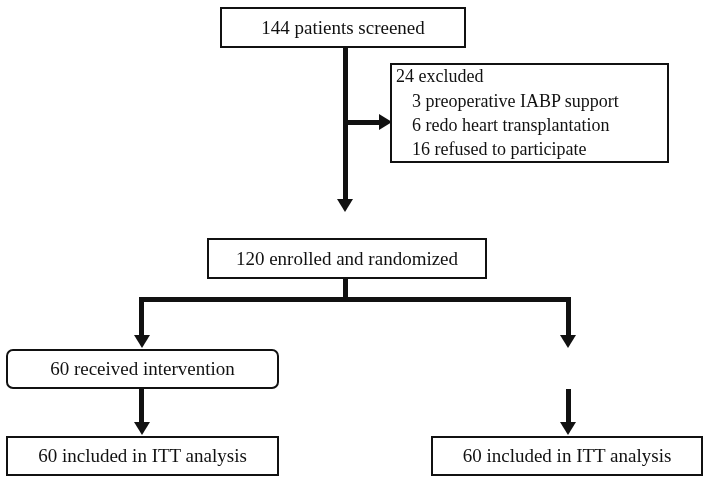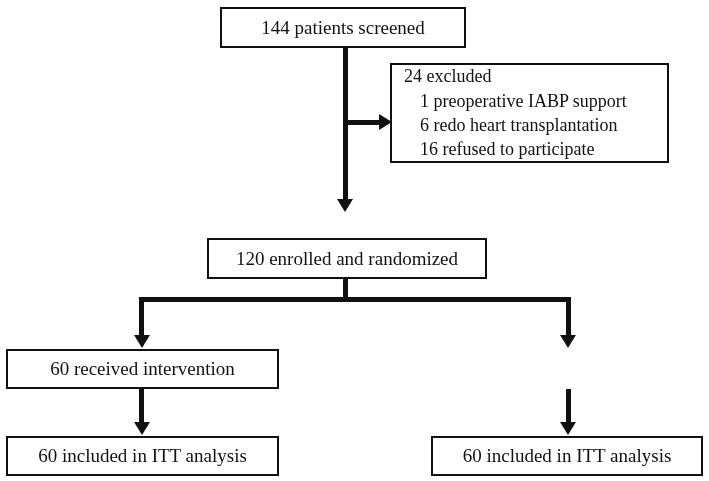--- a/index.html
+++ b/index.html
@@ -32,21 +32,21 @@
     font-size: 19px;
     line-height: 1.15;
     white-space: nowrap;
   }
   
   .node.listbox {
     justify-content: flex-start;
     align-items: center;
   }
   .node.listbox .list-wrap {
-    padding-left: 12px;
+    padding-left: 4px;
     text-align: left;
   }
   .list-line {
     font-size: 18px;
     line-height: 1.35;
     white-space: nowrap;
     color: #111111;
   }
   .list-line.indent {
     padding-left: 16px;
@@ -85,41 +85,41 @@
 
   <div class="conn-v" style="left:343px; top:48px; width:5px; height:152px;"></div>
   <div class="arrowhead down" style="left:337px; top:199px;"></div>
 
   <div class="conn-h" style="left:346px; top:120px; width:36px; height:5px;"></div>
   <div class="arrowhead right" style="left:379px; top:114px;"></div>
 
   <div class="node listbox" style="left:390px; top:63px; width:279px; height:100px;">
     <div class="list-wrap">
       <div class="list-line">24 excluded</div>
-      <div class="list-line indent">1 preoperative IABP support</div>
+      <div class="list-line indent">3 preoperative IABP support</div>
       <div class="list-line indent">6 redo heart transplantation</div>
       <div class="list-line indent">16 refused to participate</div>
     </div>
   </div>
 
   <div class="node" style="left:207px; top:214px; width:280px; height:41px;margin-top:24px;">
     <span class="node-text">120 enrolled and randomized</span>
   </div>
 
   <div class="conn-v" style="left:343px; top:255px; width:5px; height:47px;"></div>
 
   <div class="conn-h" style="left:139px; top:297px; width:432px; height:5px;"></div>
 
   <div class="conn-v" style="left:139px; top:297px; width:5px; height:39px;"></div>
   <div class="arrowhead down" style="left:134px; top:335px;"></div>
 
   <div class="conn-v" style="left:566px; top:297px; width:5px; height:39px;"></div>
   <div class="arrowhead down" style="left:560px; top:335px;"></div>
 
-  <div class="node" style="left:6px; top:349px; width:273px; height:40px;">
+  <div class="node" style="left:6px; top:349px; width:273px; height:40px;border-radius:7px;">
     <span class="node-text">60 received intervention</span>
   </div>
 
 
   <div class="conn-v" style="left:139px; top:389px; width:5px; height:34px;"></div>
   <div class="arrowhead down" style="left:134px; top:422px;"></div>
 
   <div class="conn-v" style="left:566px; top:389px; width:5px; height:34px;"></div>
   <div class="arrowhead down" style="left:560px; top:422px;"></div>
 

